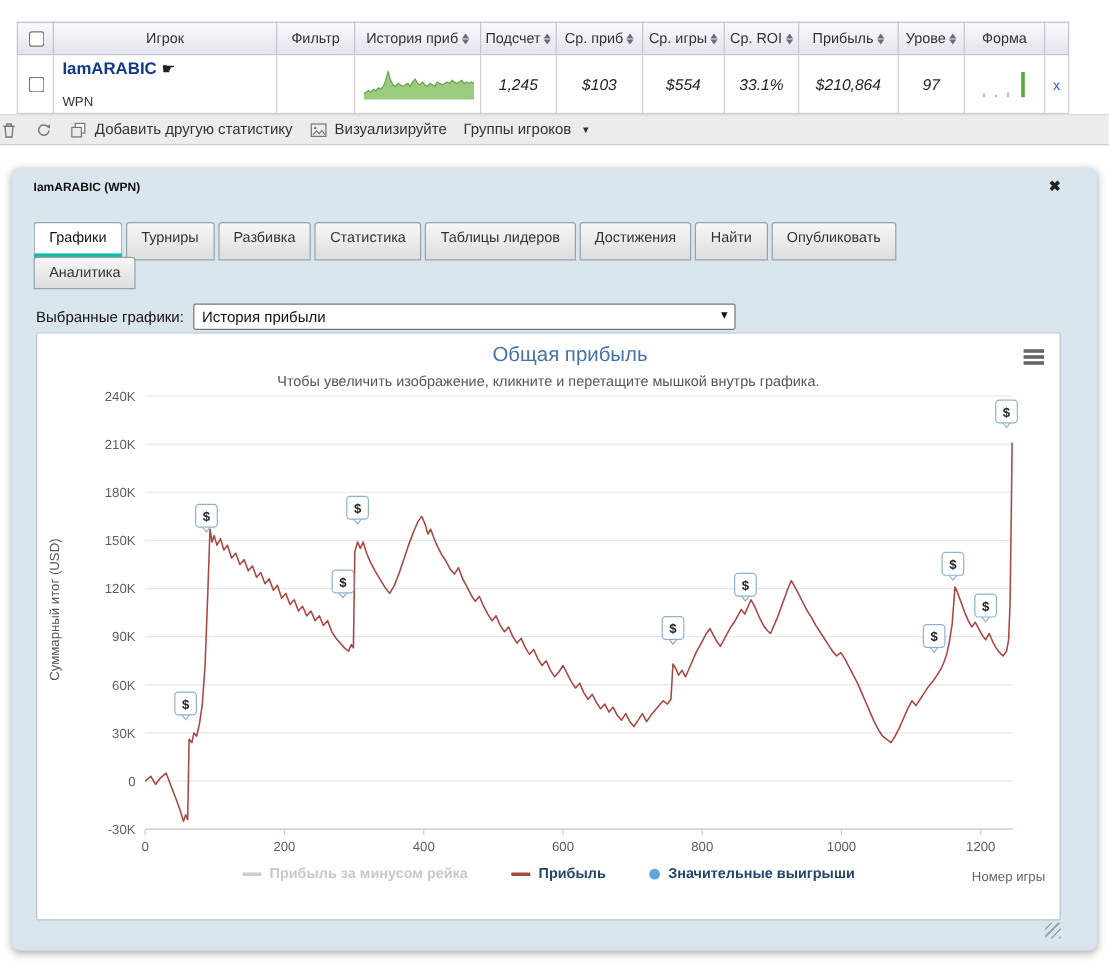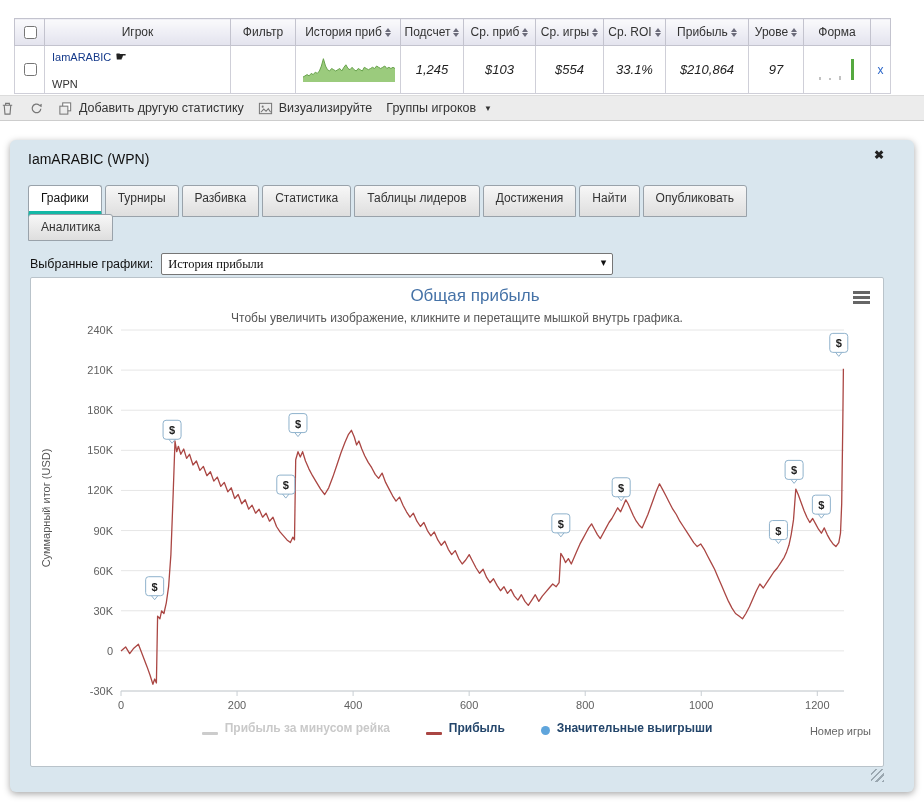--- a/index.html
+++ b/index.html
@@ -14,60 +14,60 @@
   .stats-table{position:absolute;left:14px;top:18px;width:876px;border-collapse:collapse;table-layout:fixed;background:#fff;}
   .stats-table th{background:linear-gradient(#fafafc,#e3e3ee);border:1px solid #c3c3ce;font-size:12px;font-weight:normal;color:#333;padding:5px 4px;white-space:nowrap;overflow:hidden;height:27px;}
   .stats-table td{border:1px solid #cfcfd8;padding:3px 7px;font-size:13px;vertical-align:middle;overflow:hidden;height:47px;background:#fff;}
   .hwrap{display:flex;align-items:center;justify-content:center;gap:3px;}
   .sort{display:inline-flex;flex-direction:column;gap:1px;}
   .sort i{width:0;height:0;border-left:3px solid transparent;border-right:3px solid transparent;display:block;}
   .sort .up{border-bottom:4px solid #6b6b7a;}
   .sort .dn{border-top:4px solid #6b6b7a;}
   td.num{text-align:center;white-space:nowrap;font-style:italic;}
   td.ck, th.ck{text-align:center;padding:2px;}
-  .pname{color:#14398a;font-weight:normal;font-size:11px;}
+  .pname{color:#14398a;font-weight:bold;font-size:14px;}
   .hand{font-size:13px;color:#222;margin-left:4px;}
   .pnet{font-size:11px;color:#333;margin-top:14px;}
   .xlink{color:#2b66c9;font-size:12px;text-decoration:none;cursor:pointer;}
   .spark-cell{padding:2px 4px;}
 
   
   .toolbar{position:absolute;left:0;top:95px;width:924px;height:26px;background:#ececec;border-top:1px solid #dcdcdc;border-bottom:1px solid #cdcdcd;display:flex;align-items:center;font-size:12.5px;color:#333;gap:14px;}
   .tb-item{display:flex;align-items:center;gap:6px;cursor:pointer;white-space:nowrap;}
   .tb-item svg{display:block;}
   .dd-arrow{font-size:8px;color:#333;margin-left:2px;}
 
   
   .panel{position:absolute;left:10px;top:140px;width:904px;height:652px;background:#d9e6ee;border-radius:6px;box-shadow:0 2px 7px rgba(0,0,0,0.35);}
-  .panel-title{position:absolute;top:11px;left:18px;font-size:14px;font-weight:normal;color:#111;}
+  .panel-title{position:absolute;top:11px;left:18px;font-size:10px;font-weight:bold;color:#111;}
   .panel-close{position:absolute;top:8px;right:30px;font-size:12px;font-weight:bold;color:#222;cursor:pointer;}
 
   .tabs{position:absolute;left:18px;display:flex;gap:3px;}
   .tabs.r1{top:45px;}
   .tabs.r2{top:74px;}
   .tab{font-size:12px;color:#333;padding:5px 12px 6px;border:1px solid #99a2aa;border-radius:3px 3px 0 0;background:linear-gradient(#f7f7f7,#dedede);cursor:pointer;white-space:nowrap;}
   .tab.active{background:#fff;color:#111;border-bottom:6px solid #14b8a6;}
 
   .selector-row{position:absolute;left:20px;top:113px;display:flex;align-items:center;font-size:12.5px;color:#111;}
   .select-wrap{position:relative;margin-left:8px;}
-  select{appearance:none;-webkit-appearance:none;width:452px;height:22px;border:1px solid #767676;background:#fff;font-size:12.5px;padding:0 22px 0 6px;border-radius:2px;font-family:Liberation Serif, serif;color:#111;}
+  select{appearance:none;-webkit-appearance:none;width:452px;height:22px;border:1px solid #767676;background:#fff;font-size:12.5px;padding:0 22px 0 6px;border-radius:2px;font-family:Liberation Sans, sans-serif;color:#111;}
   .select-arrow{position:absolute;right:7px;top:3px;font-size:11px;color:#111;pointer-events:none;}
 
   
   .chart-box{position:absolute;left:20px;top:137px;width:854px;height:490px;background:#fff;border:1px solid #b9c3ca;border-radius:2px;}
   .chart-title{position:absolute;top:8px;left:0;width:100%;text-align:center;font-size:17px;color:#4572a7;padding-left:36px;}
   .chart-subtitle{position:absolute;top:33px;left:0;width:100%;text-align:center;font-size:12px;color:#555;}
   .burger{position:absolute;top:13px;right:13px;width:17px;cursor:pointer;}
   .burger div{height:2.5px;background:#666;margin-bottom:2.5px;}
   .y-title{position:absolute;left:8px;top:30px;height:400px;width:14px;display:flex;align-items:center;justify-content:center;}
   .y-title span{transform:rotate(-90deg);white-space:nowrap;font-size:11px;color:#555;}
   #mainchart{position:absolute;top:0;left:0;}
   svg text{font-family:"Liberation Sans",sans-serif;}
   .legend{position:absolute;top:443px;left:0;width:100%;display:flex;justify-content:center;align-items:center;gap:36px;font-size:12px;font-weight:bold;}
-  .lg{display:flex;align-items:flex-end;gap:7px;cursor:pointer;}
+  .lg{display:flex;align-items:center;gap:7px;cursor:pointer;}
   .lg .sw-line{width:16px;height:3px;border-radius:1px;display:inline-block;}
   .lg .sw-dot{width:9px;height:9px;border-radius:50%;display:inline-block;}
   .lg-on{color:#24466b;}
   .lg-off{color:#c9c9c9;}
   .x-title{position:absolute;top:447px;right:12px;font-size:11px;color:#666;font-weight:normal;}
 
   .grip{position:absolute;right:30px;bottom:10px;width:13px;height:13px;background:repeating-linear-gradient(135deg,transparent 0 3px,#9aa7b0 3px 4.5px);}
 </style>
 </head>
 <body>

